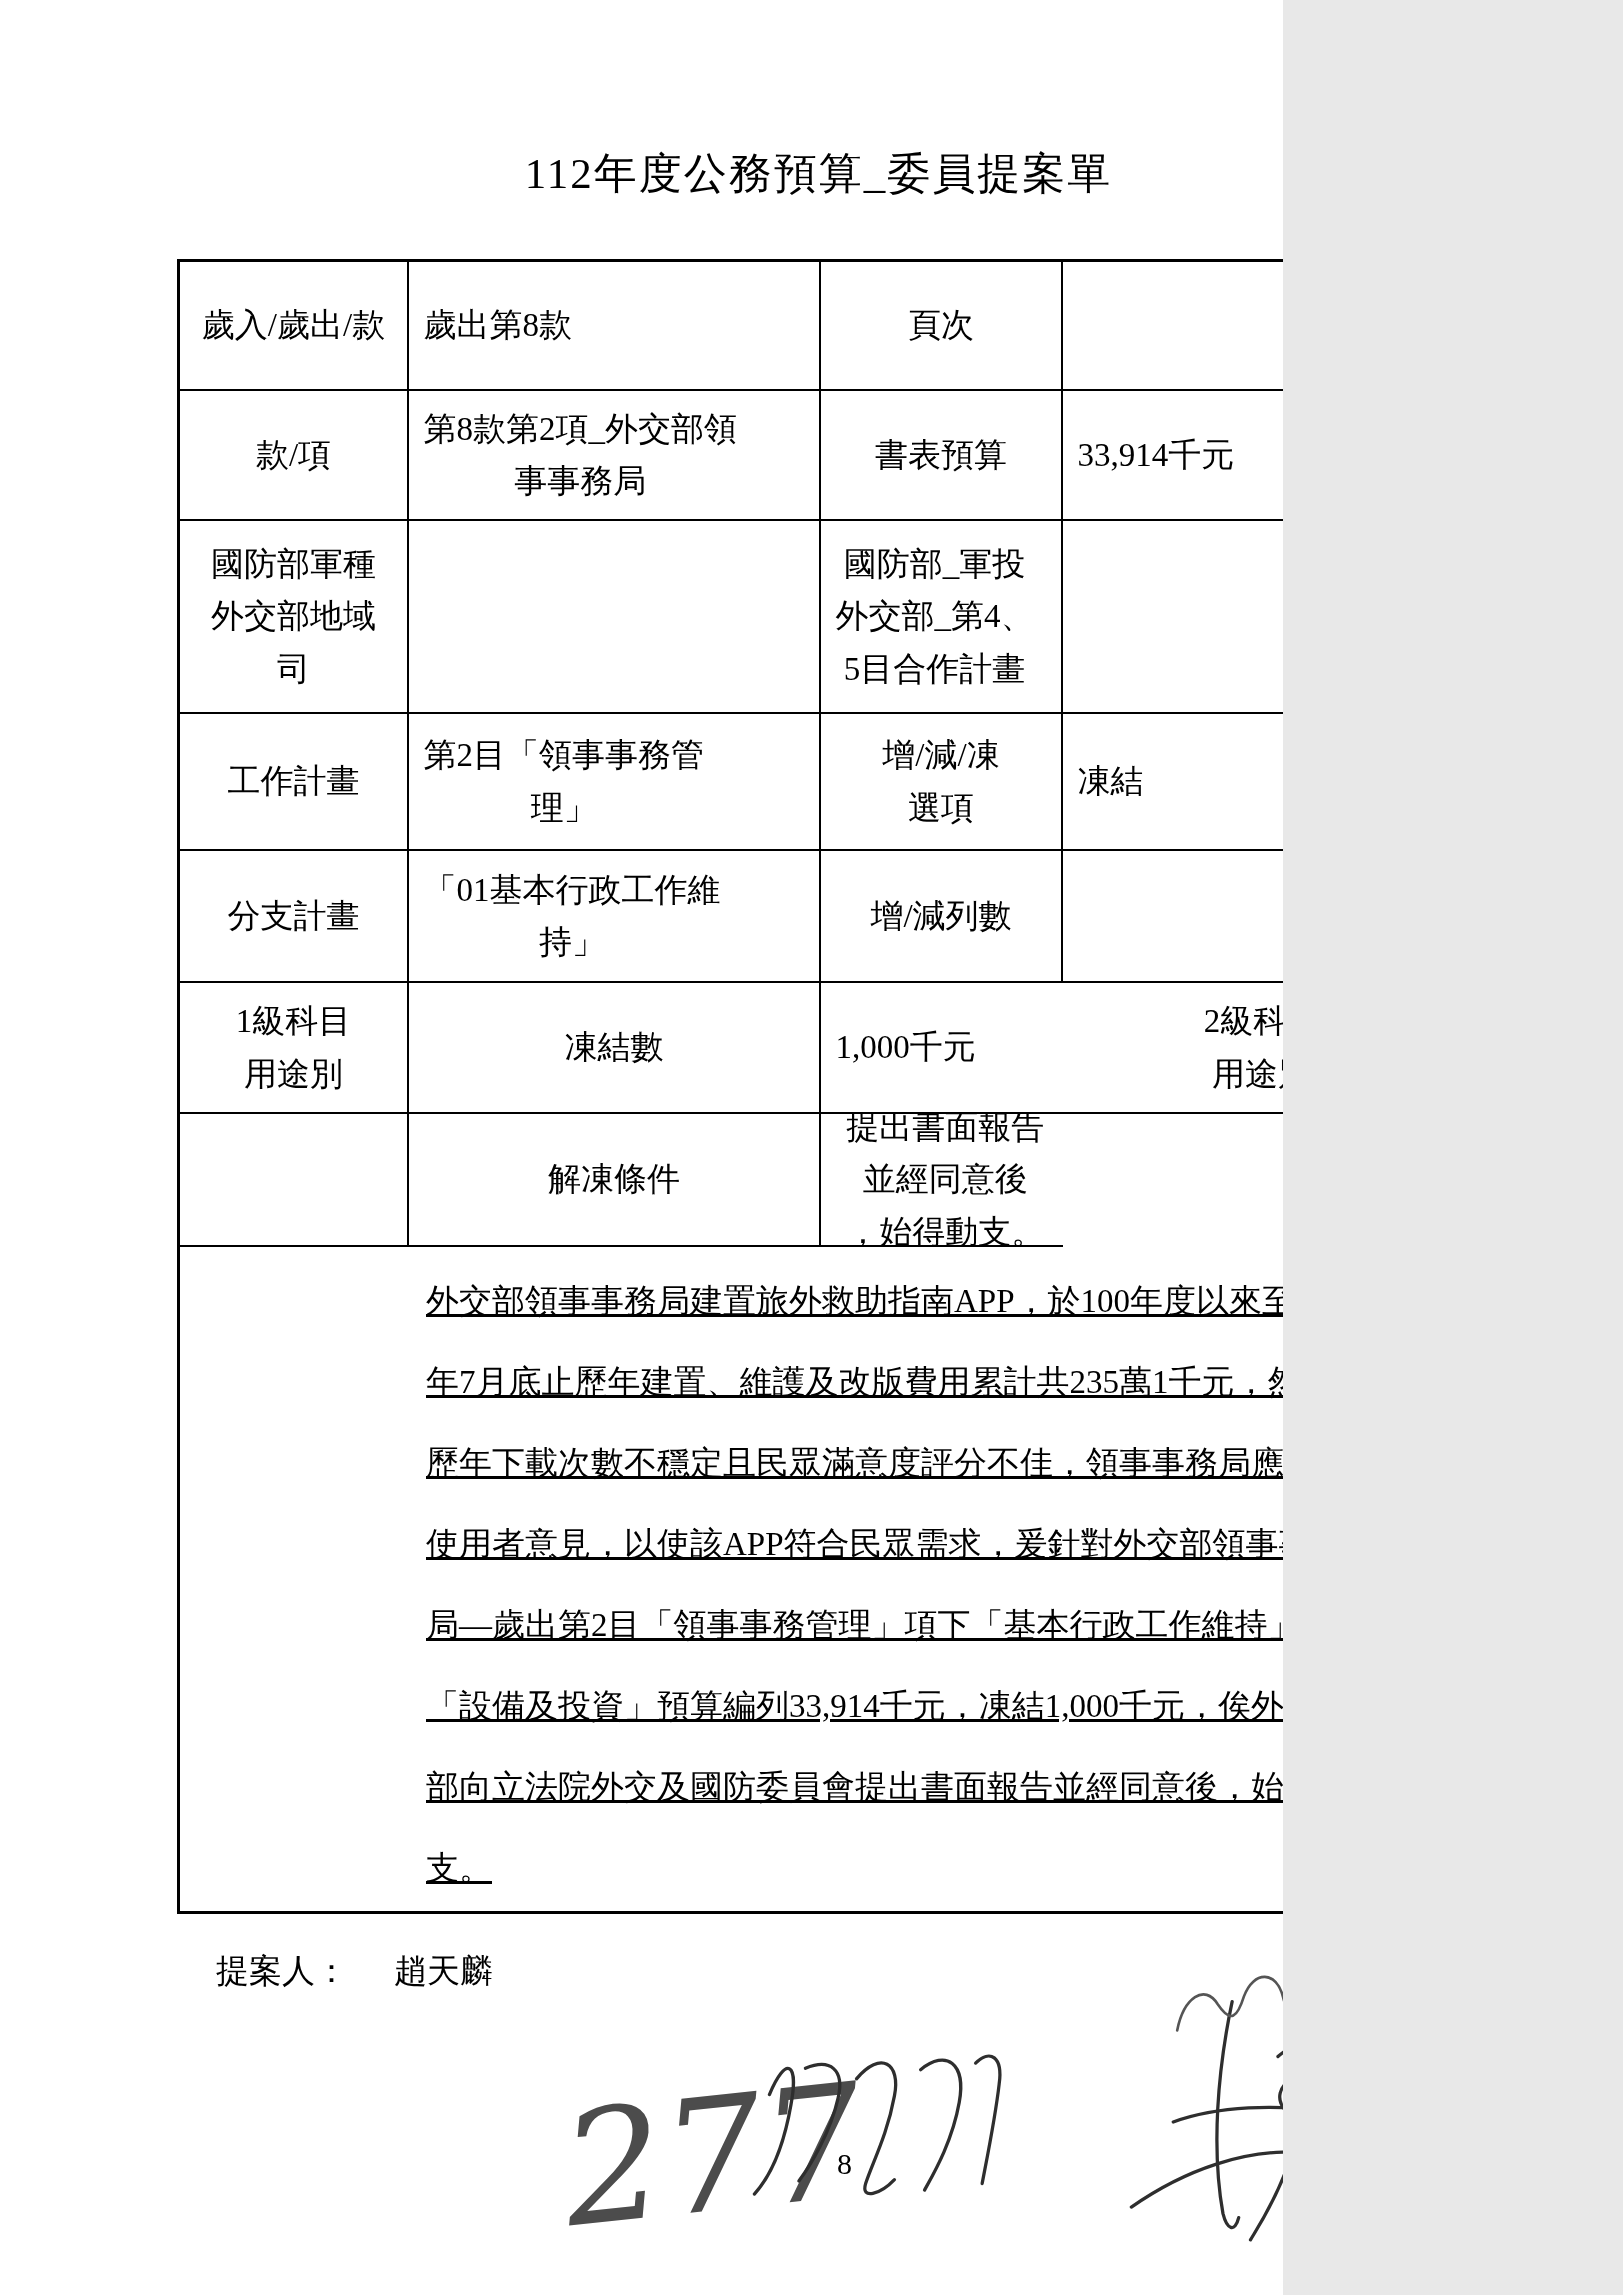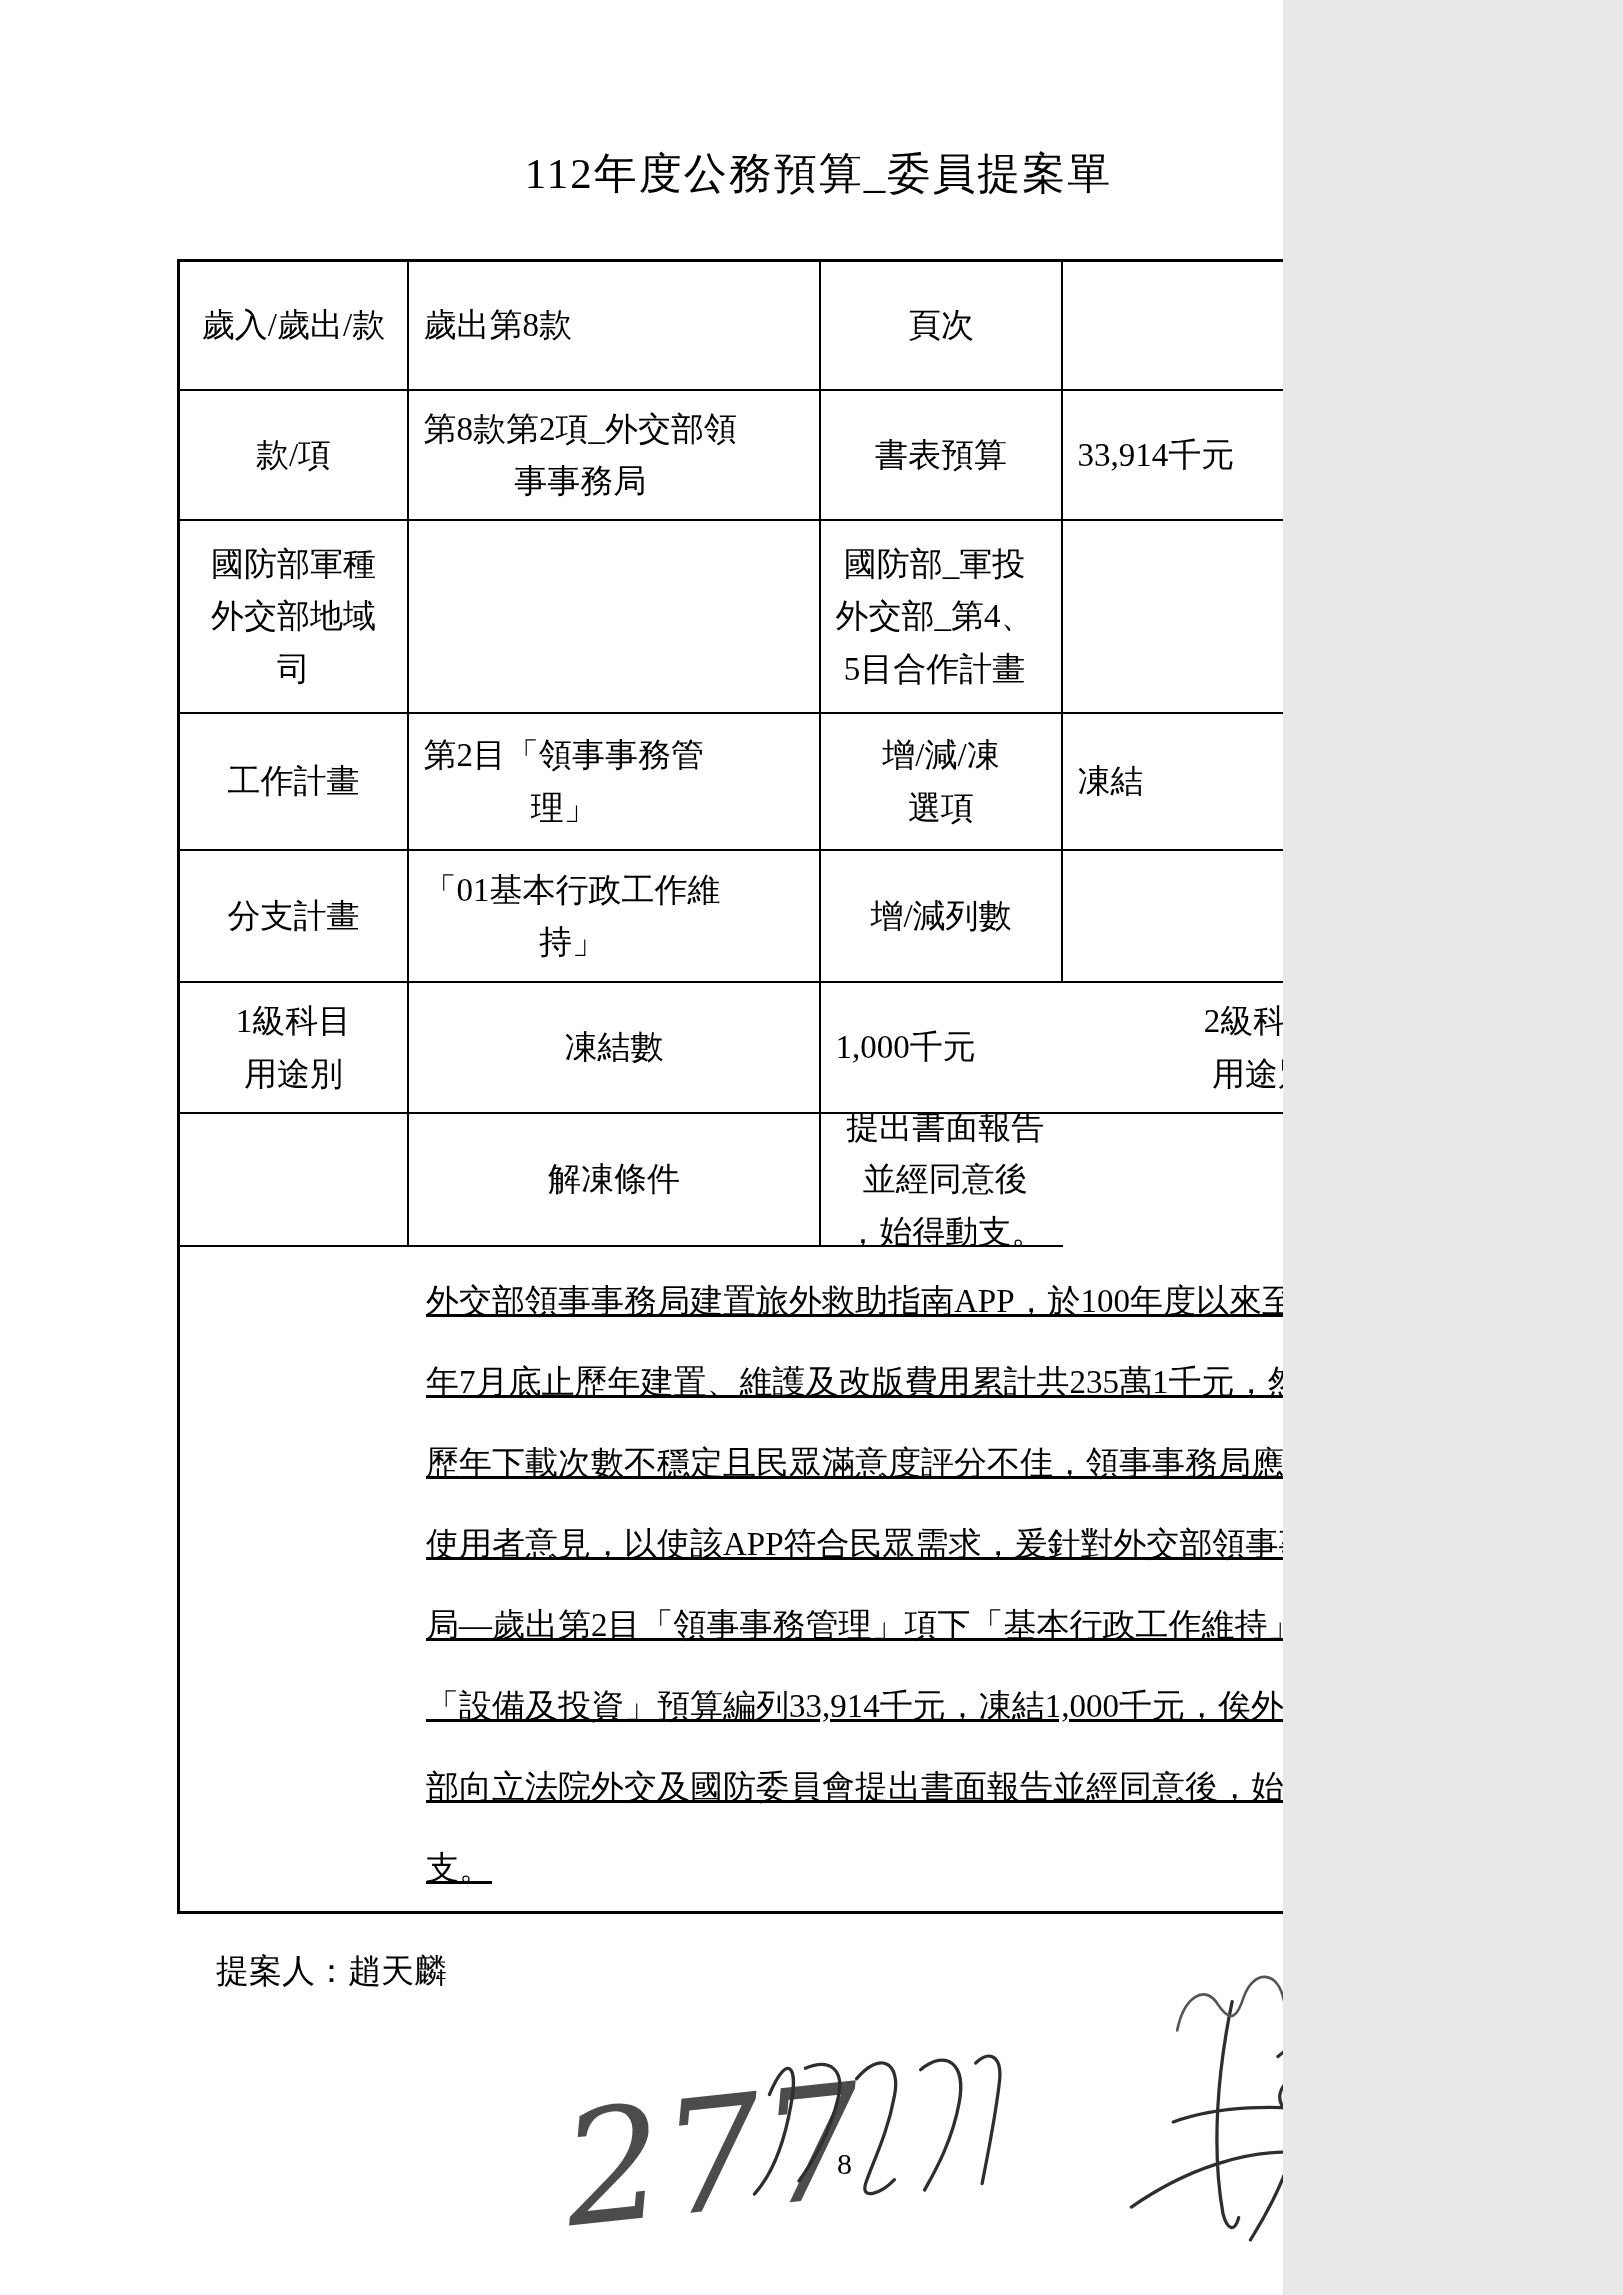--- a/index.html
+++ b/index.html
@@ -49,21 +49,21 @@
     padding:14.4px 19.6px 0 17px;
     line-height:81px;
   }
   .case-cell span{white-space:pre-line;}
   .proposer{
     position:absolute;
     left:216px;top:1949px;
     font-size:33px;
     display:flex;
   }
-  .proposer .name{}
+  .proposer .name{margin-left:46px;}
   .page-number{
     position:absolute;
     left:837px;top:2147px;
     font-size:30px;
   }
   .signatures{
     position:absolute;
     left:524px;top:1898px;
     width:1021px;height:380px;
   }

